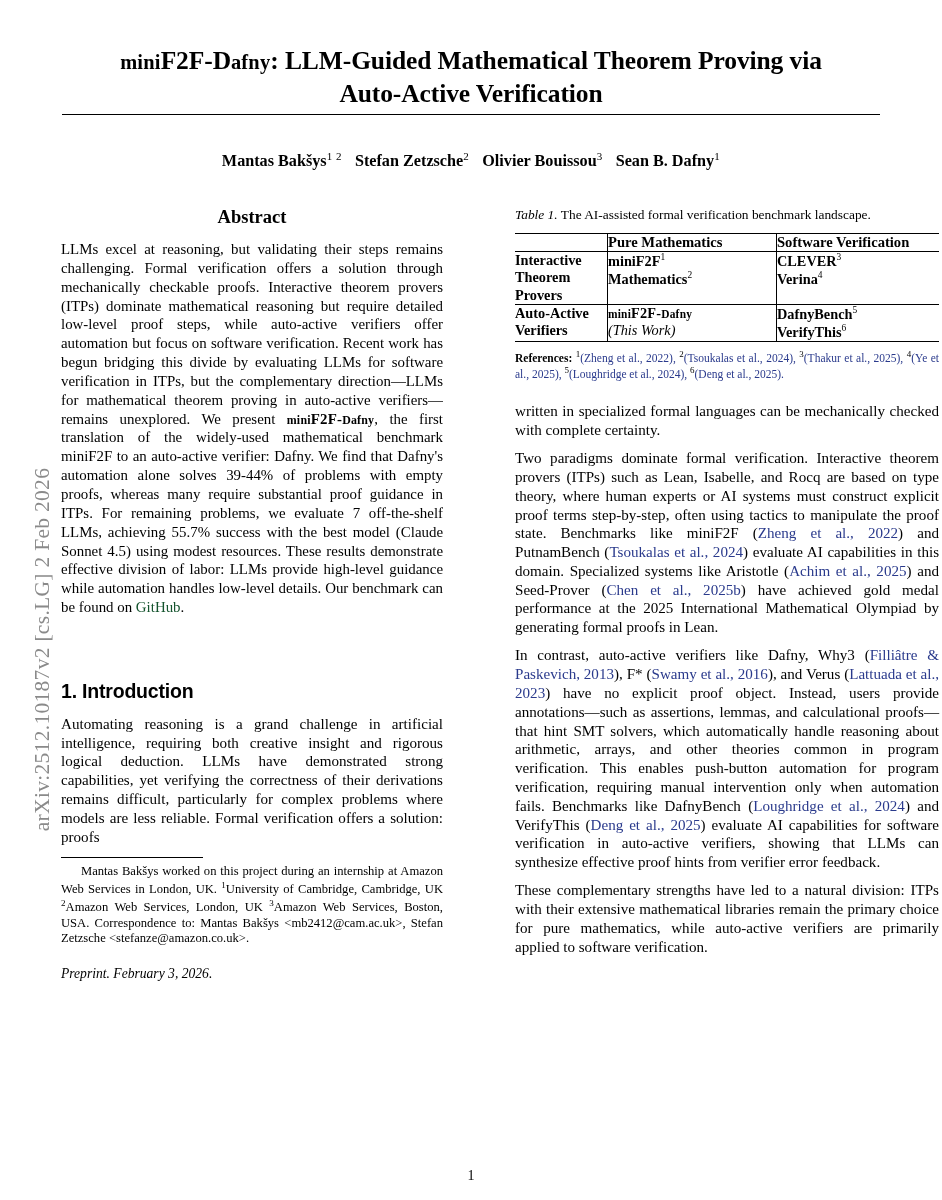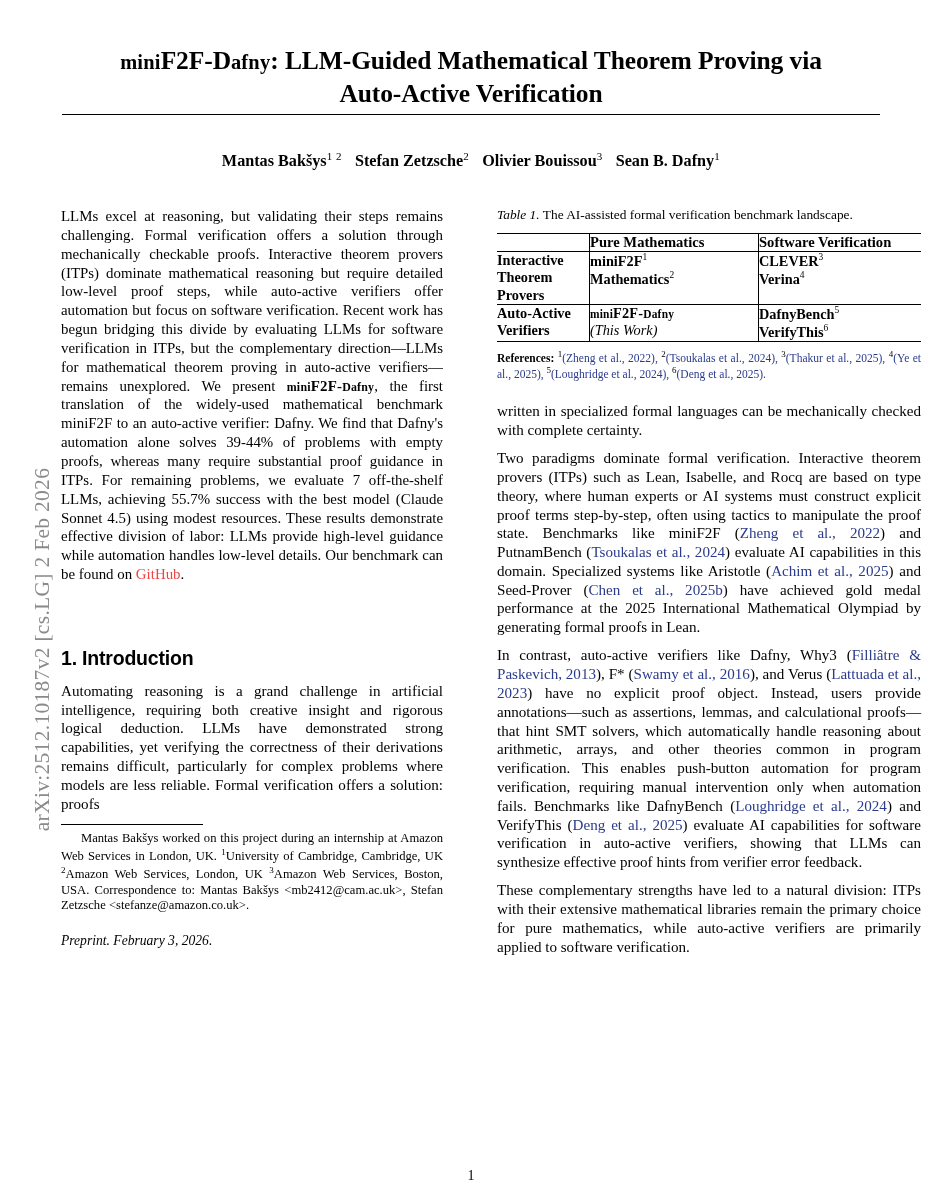--- a/index.html
+++ b/index.html
@@ -84,21 +84,21 @@
 
   
   .col-left {
     position: absolute;
     left: 61px;
     top: 207px;
     width: 382px;
   }
   .col-right {
     position: absolute;
-    left: 497px;
+    left: 515px;
     top: 207px;
     width: 424px;
   }
 
   .abstract-heading {
     text-align: center;
     font-weight: bold;
     font-size: 18.5px;
     margin: 0 0 12px 0;
     font-family: "Liberation Serif", serif;
@@ -112,21 +112,21 @@
     text-justify: inter-word;
     hyphens: manual;
   }
   p.abs {
     font-size: 14.9px;
     line-height: 1.265;
     margin: 0;
     text-align: justify;
   }
   .cite { color: #2a3a8c; }
-  .link-blue { color: #ef4444; }
+  .link-blue { color: #14532d; }
 
   h2.section {
     font-family: "Liberation Sans", sans-serif;
     font-weight: bold;
     font-size: 19.5px;
     margin: 0 0 12px 0;
     letter-spacing: -0.2px;
   }
 
   .intro-wrap { margin-top: 63px; }
@@ -251,20 +251,21 @@
     </h1>
   </div>
   <div class="rule-top"></div>
 
   <div class="authors">
     <span><span>Mantas Bakšys</span><span class="sup">1 2</span></span><span class="author-sep"></span><span><span>Stefan Zetzsche</span><span class="sup">2</span></span><span class="author-sep"></span><span><span>Olivier Bouissou</span><span class="sup">3</span></span><span class="author-sep"></span><span><span>Sean B. Dafny</span><span class="sup">1</span></span>
   </div>
 
   <div class="col-left">
 
+    <div class="abstract-heading">Abstract</div>
 
     <p class="abs"><span>LLMs excel at reasoning, but validating their steps remains challenging. Formal verification offers a solution through mechanically checkable proofs. Interactive theorem provers (ITPs) dominate mathematical reasoning but require detailed low-level proof steps, while auto-active verifiers offer automation but focus on software verification. Recent work has begun bridging this divide by evaluating LLMs for software verification in ITPs, but the complementary direction—LLMs for mathematical theorem proving in auto-active verifiers—remains unexplored. We present </span><span class="smallcaps-tbl"><span class="sc">mini</span>F2F-<span class="sc">D</span><span class="sc">afny</span></span><span>, the first translation of the widely-used mathematical benchmark miniF2F to an auto-active verifier: Dafny. We find that Dafny's automation alone solves 39-44% of problems with empty proofs, whereas many require substantial proof guidance in ITPs. For remaining problems, we evaluate 7 off-the-shelf LLMs, achieving 55.7% success with the best model (Claude Sonnet 4.5) using modest resources. These results demonstrate effective division of labor: LLMs provide high-level guidance while automation handles low-level details. Our benchmark can be found on </span><span class="link-blue">GitHub</span><span>.</span></p>
 
     <div class="intro-wrap">
       <h2 class="section">1. Introduction</h2>
       <p class="body">Automating reasoning is a grand challenge in artificial intelligence, requiring both creative insight and rigorous logical deduction. LLMs have demonstrated strong capabilities, yet verifying the correctness of their derivations remains difficult, particularly for complex problems where models are less reliable. Formal verification offers a solution: proofs</p>
     </div>
 
     <div class="footnote-rule"></div>
     <p class="footnote"><span class="indent"></span><span>Mantas Bakšys worked on this project during an internship at Amazon Web Services in London, UK. </span><span class="sup">1</span><span>University of Cambridge, Cambridge, UK </span><span class="sup">2</span><span>Amazon Web Services, London, UK </span><span class="sup">3</span><span>Amazon Web Services, Boston, USA. Correspondence to: Mantas Bakšys &lt;mb2412@cam.ac.uk&gt;, Stefan Zetzsche &lt;stefanze@amazon.co.uk&gt;.</span></p>

